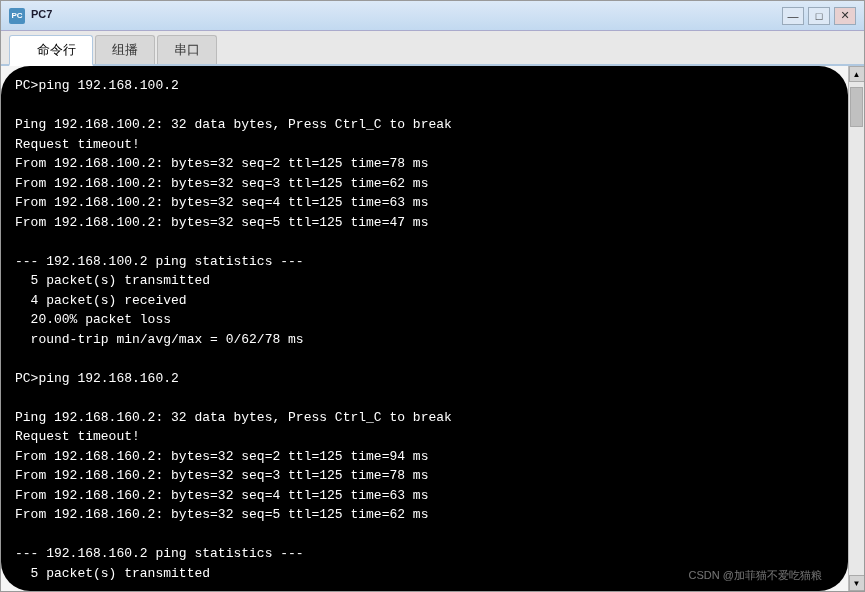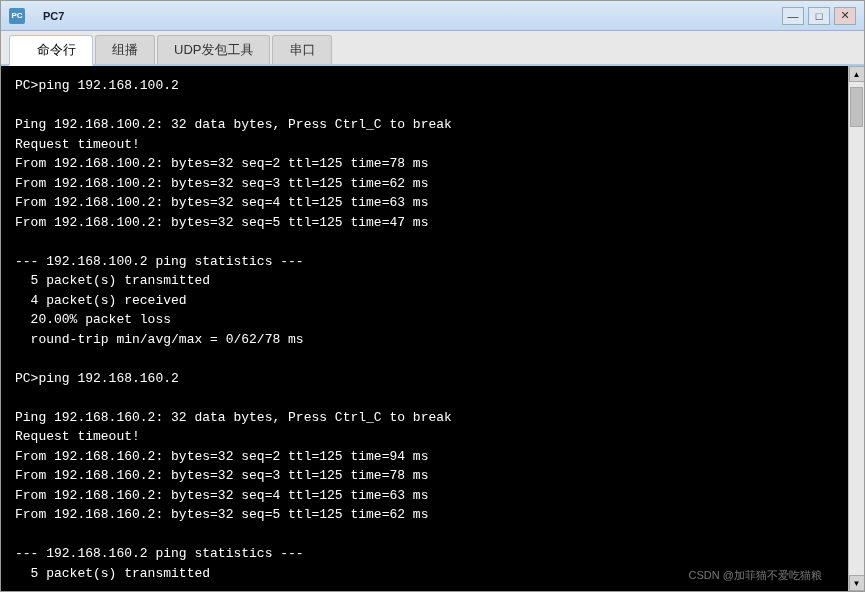--- a/index.html
+++ b/index.html
@@ -31,22 +31,21 @@
       display: flex;
       align-items: center;
       justify-content: space-between;
       padding: 0 8px;
       border-bottom: 1px solid #aac;
       flex-shrink: 0;
     }
 
     .title-bar-left {
       display: flex;
-      align-items: center;
-      gap: 18px;
+      gap: 6px;
     }
 
     .title-icon {
       width: 16px;
       height: 16px;
       background: #4a8fc0;
       border-radius: 2px;
       display: flex;
       align-items: center;
       justify-content: center;
@@ -185,20 +184,21 @@
       height: 40px;
       background: #c0c0c0;
       border: 1px solid #aaa;
     }
 
     .terminal-wrapper {
       flex: 1;
       position: relative;
       display: flex;
       overflow: hidden;
+      border-radius: 29px;
     }
   </style>
 </head>
 <body>
 
 <div class="window">
 
   <div class="title-bar">
     <div class="title-bar-left">
       <div class="title-icon">
@@ -209,21 +209,20 @@
     <div class="title-buttons">
       <div class="title-btn">—</div>
       <div class="title-btn">□</div>
       <div class="title-btn close">✕</div>
     </div>
   </div>
 
   <div class="tab-bar">
     <div class="tab active">命令行</div>
     <div class="tab">组播</div>
-    <div class="tab">UDP发包工具</div>
     <div class="tab">串口</div>
   </div>
 
   <div class="content-area">
     <div class="terminal-wrapper">
       <div class="terminal">PC&gt;ping 192.168.100.2
 
 Ping 192.168.100.2: 32 data bytes, Press Ctrl_C to break
 Request timeout!
 From 192.168.100.2: bytes=32 seq=2 ttl=125 time=78 ms

